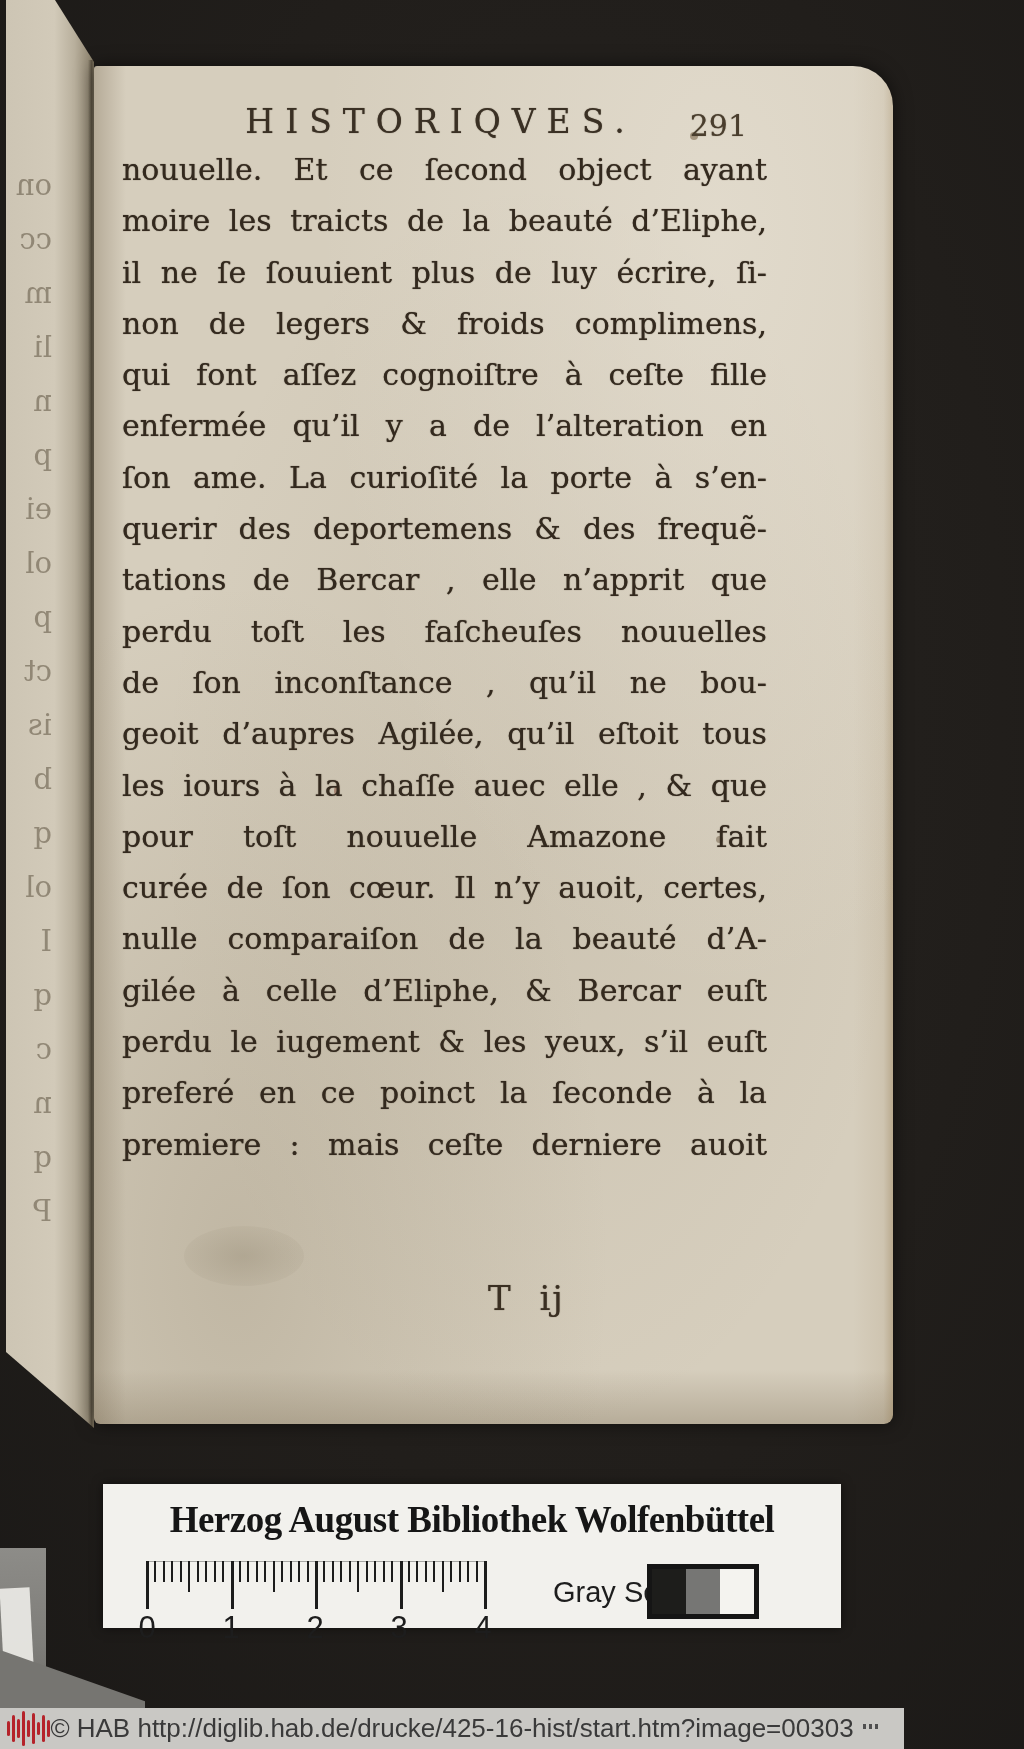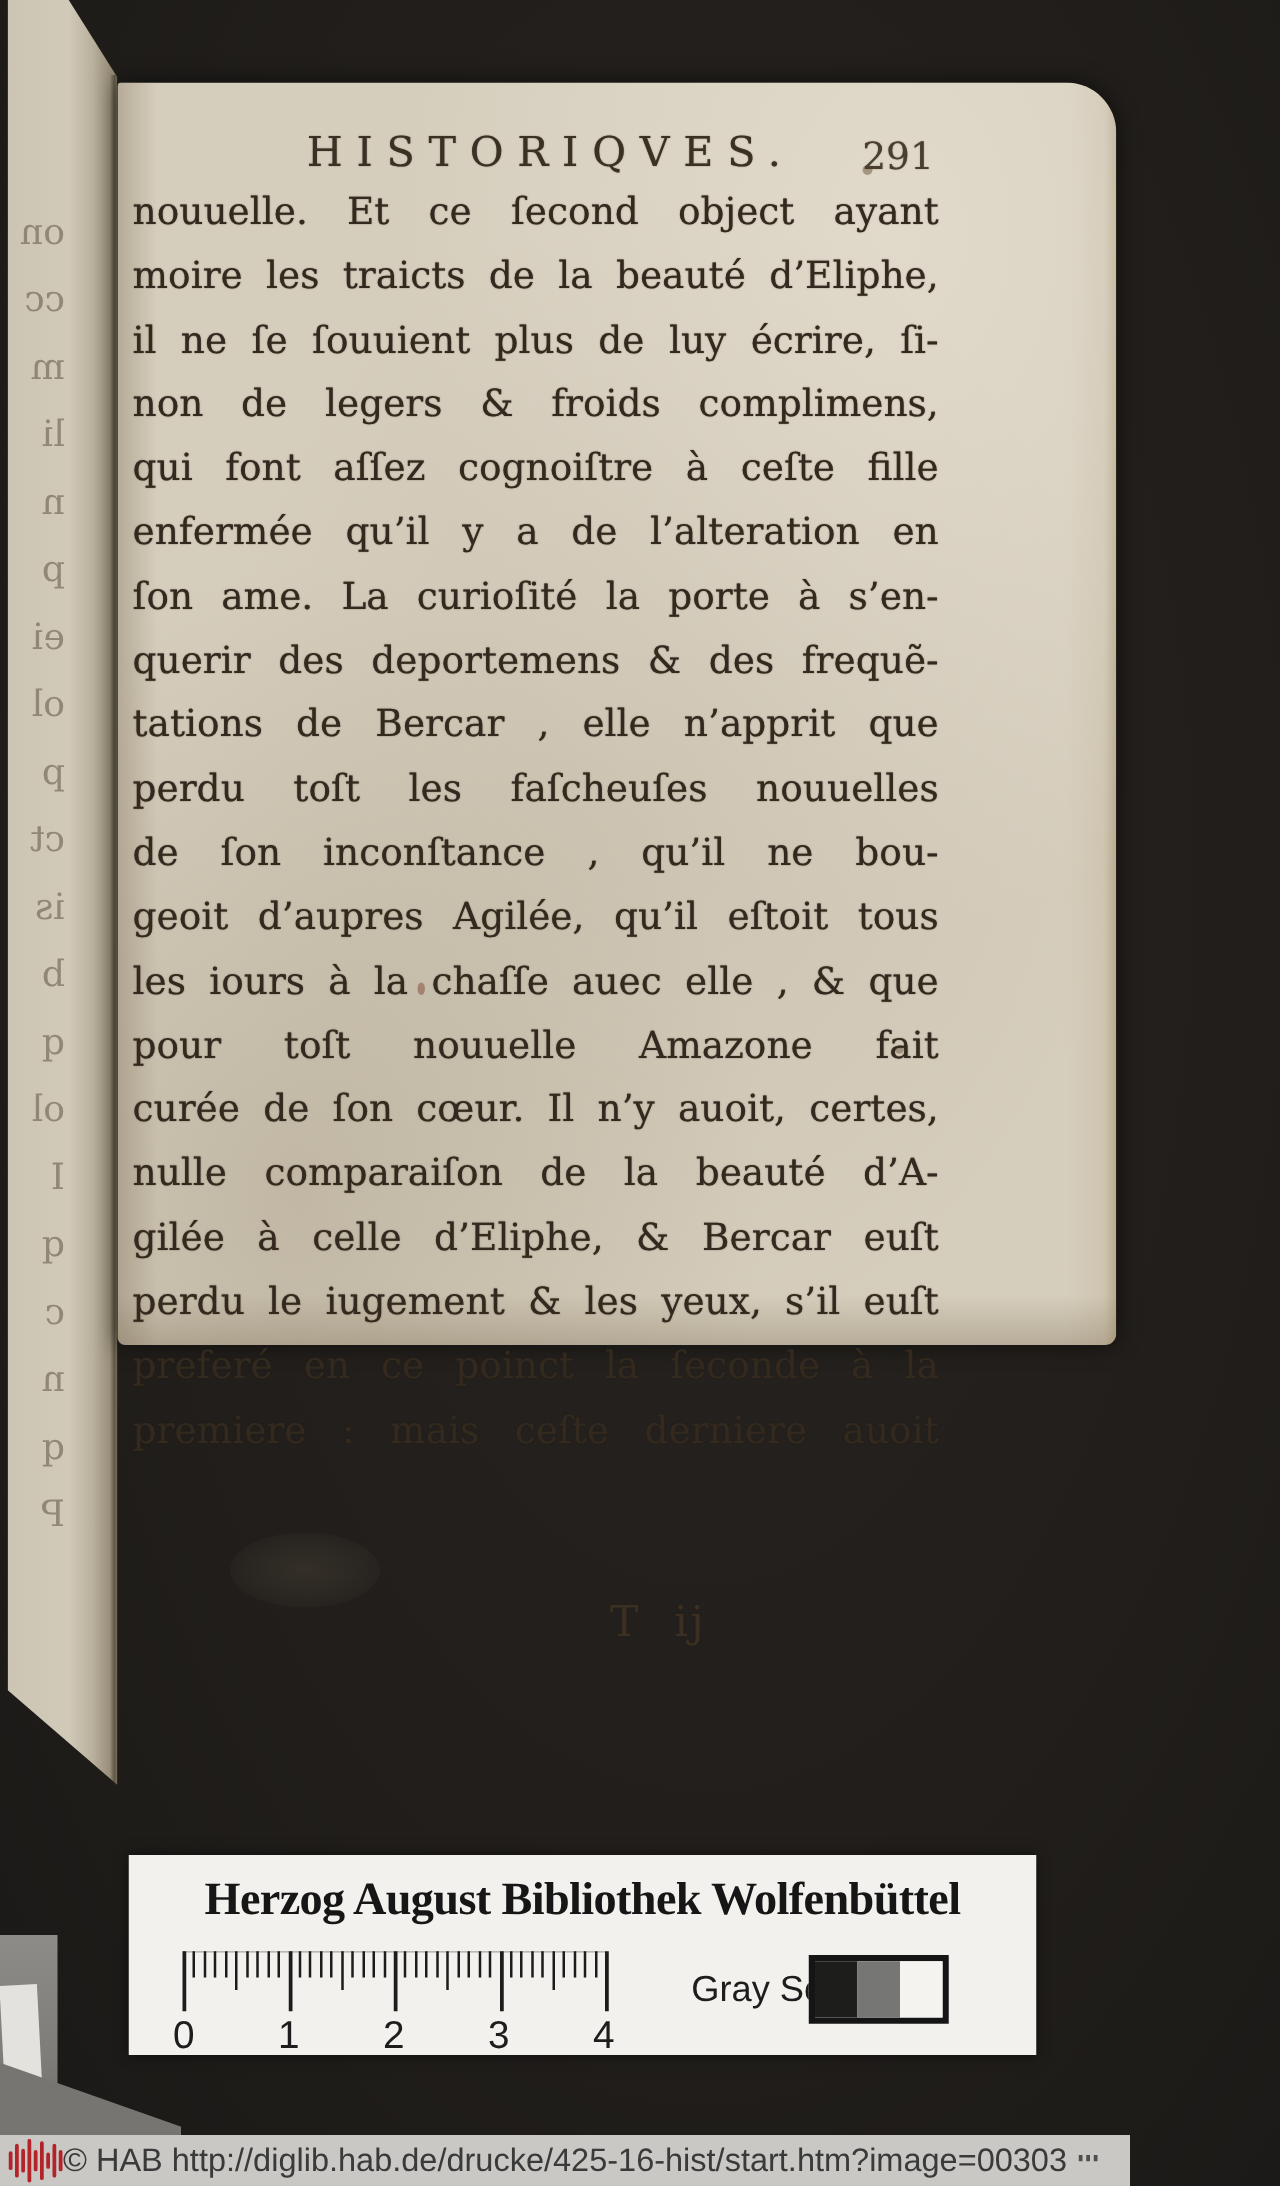--- a/index.html
+++ b/index.html
@@ -14,21 +14,21 @@
     background:linear-gradient(90deg,#cdc5b4 0%,#d2cab9 55%,#b8af9c 78%,#9a907c 92%,#8a8069 100%);
     clip-path:polygon(0 0,49px 0,88px 62px,88px 1428px,0 1352px);
   }
   .frag{
     position:absolute;left:4px;width:42px;height:40px;
     font-size:29px;color:rgba(92,82,64,0.55);
     transform:scaleX(-1);filter:blur(0.4px);
   }
   
   .page{
-    position:absolute;left:94px;top:66px;width:799px;height:1010px;
+    position:absolute;left:94px;top:66px;width:799px;height:1358px;
     background:
       radial-gradient(ellipse at 78% 12%, rgba(236,230,218,0.5) 0%, rgba(236,230,218,0) 45%),
       radial-gradient(ellipse at 18% 88%, rgba(136,123,98,0.28) 0%, rgba(136,123,98,0) 40%),
       radial-gradient(ellipse at 55% 55%, rgba(120,105,80,0.10) 0%, rgba(120,105,80,0) 60%),
       linear-gradient(90deg, rgba(120,105,82,0.35) 0%, rgba(120,105,82,0) 4%),
       linear-gradient(270deg, rgba(150,125,85,0.45) 0%, rgba(150,125,85,0.12) 1.2%, rgba(150,125,85,0) 5%),
       linear-gradient(0deg, rgba(110,95,70,0.30) 0%, rgba(110,95,70,0) 4%),
       #d6cebd;
     border-radius:3px 40px 9px 6px;
     box-shadow:0 0 18px rgba(0,0,0,0.55);
@@ -37,21 +37,21 @@
   .stain{position:absolute;border-radius:50%;pointer-events:none;}
   .page-header{position:absolute;left:24px;top:36px;width:645px;height:46px;}
   .running-title{
     text-align:center;font-size:33px;letter-spacing:11px;
     color:#3a3024;text-shadow:0 0 1px rgba(50,38,24,0.7);
   }
   .pagenum{
     position:absolute;right:16px;top:6px;font-size:30px;color:#4a3e2e;
     text-shadow:0 0 1px rgba(60,48,30,0.6);
   }
-  .text-block{position:absolute;left:12px;top:78px;width:645px;}
+  .text-block{position:absolute;left:28px;top:78px;width:645px;}
   .bline{
     height:51.3px;line-height:51.3px;font-size:30px;
     text-align:justify;text-align-last:justify;word-spacing:2px;
     text-shadow:0 0 1px rgba(46,35,22,0.75);overflow:hidden;
   }
   .signature{
     position:absolute;left:350px;top:1212px;font-size:34px;
     letter-spacing:2px;word-spacing:14px;color:#3a2f22;
     text-shadow:0 0 1px rgba(50,38,24,0.7);
     margin-left:44px;
@@ -69,22 +69,22 @@
     position:absolute;left:2px;top:1588px;width:30px;height:95px;
     background:#eceae6;transform:rotate(-3deg);opacity:0.92;
   }
   .guide-wedge{
     position:absolute;left:0;top:1645px;width:145px;height:64px;
     background:#767571;
     clip-path:polygon(0 8%,100% 88%,100% 100%,0 100%);
   }
   
   .card{
-    position:absolute;left:103px;top:1484px;width:726px;height:160px;
-    background:#f2f1ed;box-shadow:0 0 10px rgba(0,0,0,0.5);
+    position:absolute;left:103px;top:1484px;width:726px;height:144px;
+    background:#f2f1ed;box-shadow:0 0 10px rgba(0,0,0,0.5);padding-left:12px;
   }
   .card-title{
     position:absolute;left:0;right:0;top:14px;text-align:center;
     font-family:"Liberation Serif", serif;font-weight:bold;font-size:37px;
     letter-spacing:-0.5px;color:#161616;
   }
   .ruler{position:absolute;left:0;top:0;width:100%;height:100%;}
   .ruler-topline{position:absolute;left:43px;top:77px;width:339px;height:1px;background:rgba(30,30,30,0.35);}
   .tick{position:absolute;top:77px;width:2px;background:#1c1c1c;}
   .tick.mm{height:21px;}

